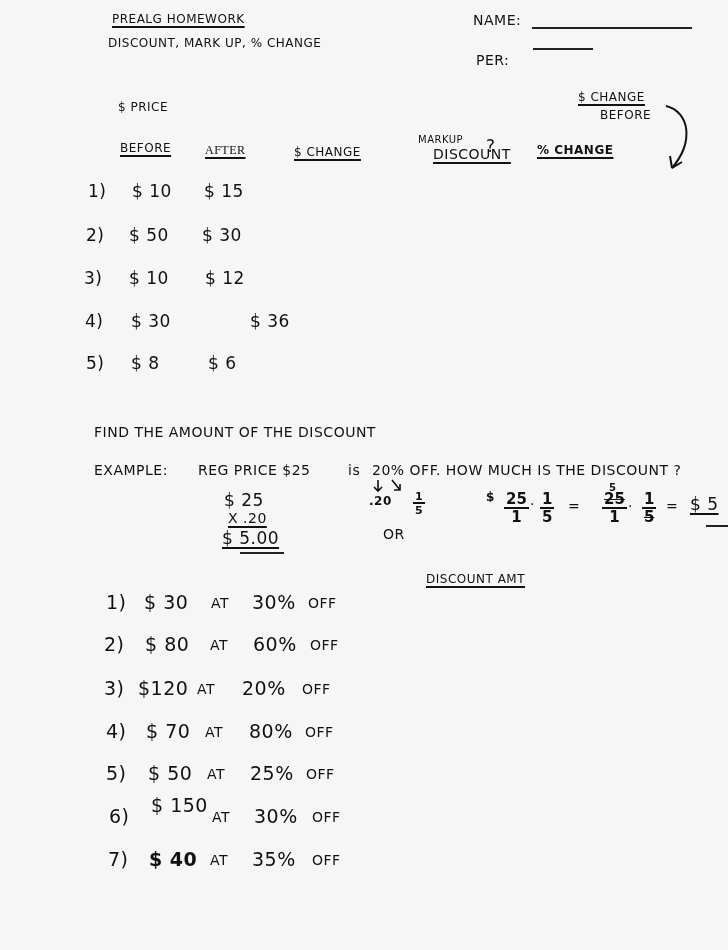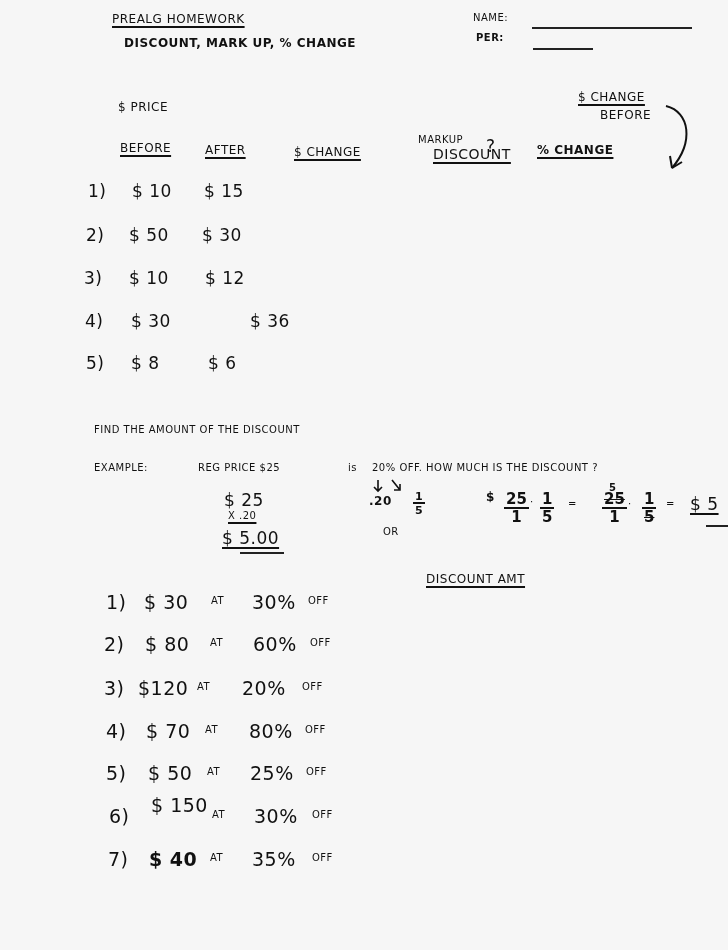--- a/index.html
+++ b/index.html
@@ -13,61 +13,61 @@
     }
     .hw {
       position: absolute;
       font-family: "DejaVu Sans", sans-serif;
       text-transform: uppercase;
       letter-spacing: 0.5px;
       white-space: nowrap;
       color: #111;
     }
     .sm { font-size: 12px; }
-    .md { font-size: 10px; }
+    .md { font-size: 14px; }
     .lg { font-size: 17px; }
     .xl { font-size: 19px; }
     .ul { text-decoration: underline; text-decoration-thickness: 1.5px; text-underline-offset: 3px; }
     .line { position: absolute; height: 2px; background: #222; }
     .num { font-size: 17px; }
     .frac {
       position: absolute;
       display: inline-flex; flex-direction: column; align-items: center;
       font-size: 15px; line-height: 15px; font-weight: bold;
     }
     .frac .n { border-bottom: 2px solid #111; padding: 0 2px; }
     .frac .d { padding-top: 1px; }
     .strike { text-decoration: line-through; }
     svg.arrow { position: absolute; overflow: visible; }
   </style>
 </head>
 <body>
 
 <div>
   <div class="hw sm ul" style="left:112px; top:12px;">Prealg Homework</div>
-  <div class="hw sm" style="left:124px; top:36px;font-weight:bold;">Discount, Mark Up, % Change</div>
+  <div class="hw sm" style="left:108px; top:36px;">Discount, Mark Up, % Change</div>
 
   <div class="hw md" style="left:473px; top:12px;">Name:</div>
   <div class="line" style="left:532px; top:27px; width:160px;"></div>
-  <div class="hw md" style="left:476px; top:32px;font-weight:bold;">Per:</div>
+  <div class="hw md" style="left:476px; top:52px;">Per:</div>
   <div class="line" style="left:533px; top:48px; width:60px;"></div>
 </div>
 
 <div>
   <div class="hw sm" style="left:118px; top:100px;text-align:right;">$ Price</div>
 
   <div class="hw sm ul" style="left:578px; top:90px;">$ Change</div>
   <div class="hw sm" style="left:600px; top:108px;">Before</div>
   <svg class="arrow" style="left:660px; top:102px;" width="36" height="72">
     <path d="M6 4 C 30 10, 34 40, 12 66" stroke="#111" stroke-width="2" fill="none"></path>
     <path d="M12 66 L 10 54 M12 66 L 22 60" stroke="#111" stroke-width="2" fill="none"></path>
   </svg>
 
   <div class="hw sm ul" style="left:120px; top:141px;">Before</div>
-  <div class="hw sm ul" style="left:205px; top:143px;">After</div>
+  <div class="hw sm ul" style="left:205px; top:143px;font-family:Liberation Serif, serif;">After</div>
   <div class="hw sm ul" style="left:294px; top:145px;">$ Change</div>
   <div>
     <div class="hw" style="left:418px; top:134px; font-size:10px;">Markup</div>
     <div class="hw ul" style="left:433px; top:146px; font-size:14px;">Discount</div>
     <div class="hw lg" style="left:486px; top:136px;">?</div>
   </div>
   <div class="hw sm ul" style="left:537px; top:143px;font-weight:bold;">% Change</div>
 
   <div>
     <div class="hw num" style="left:88px; top:181px;">1)</div>

